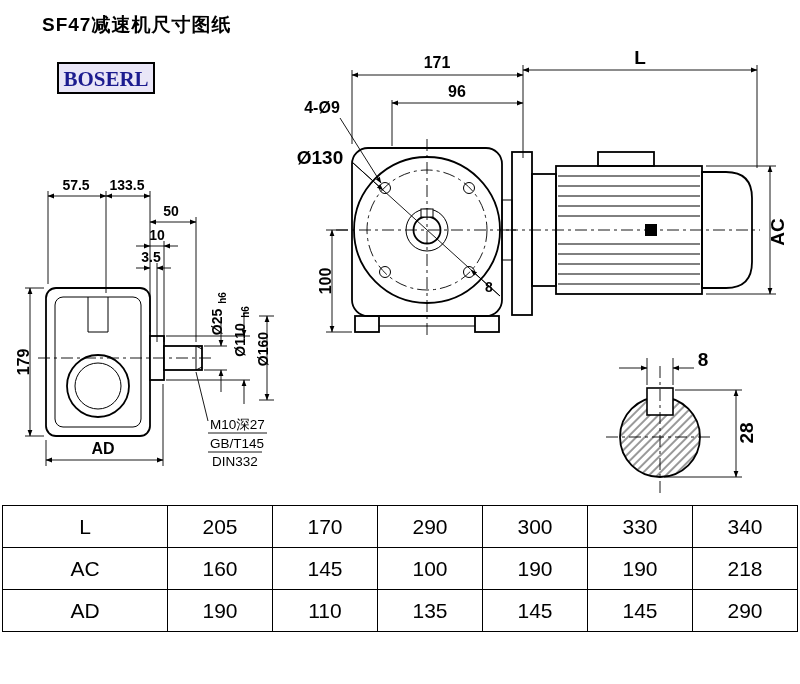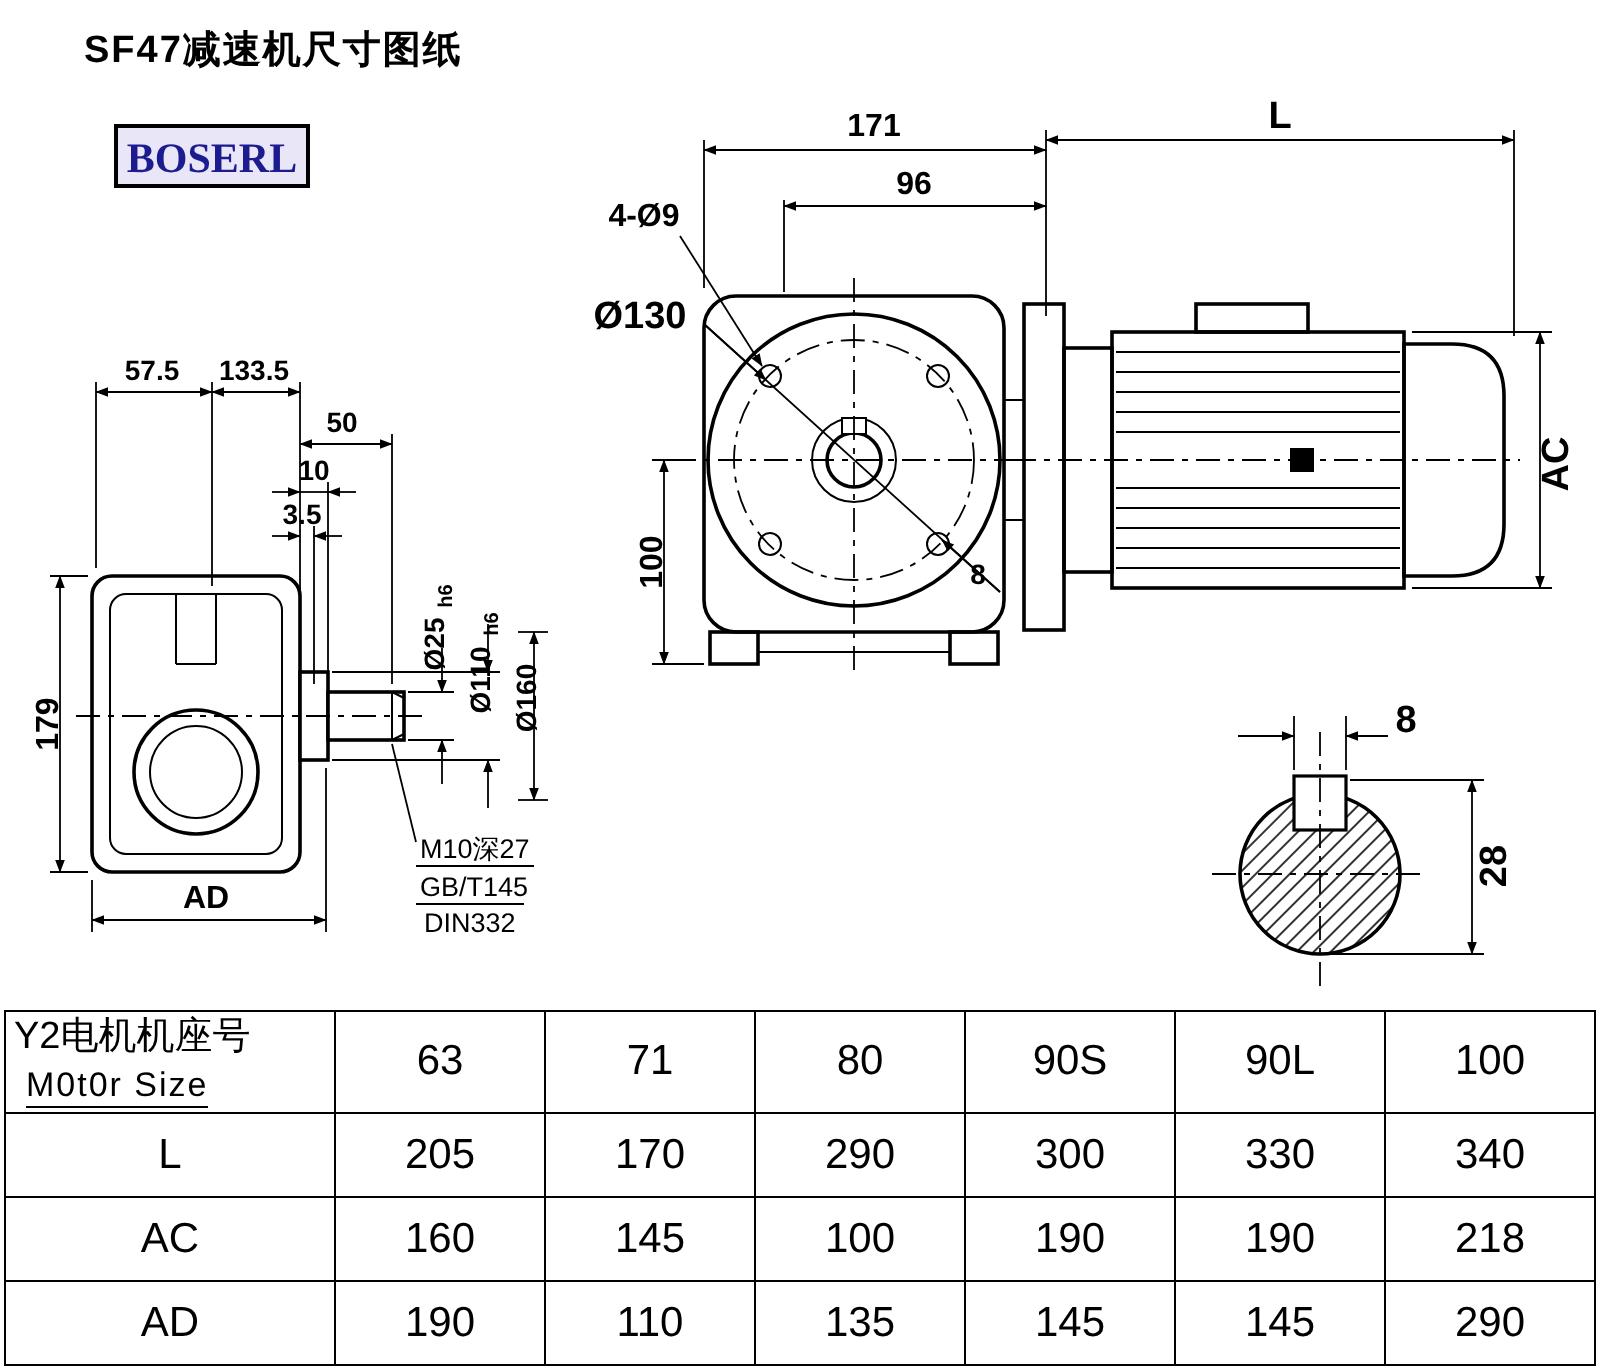--- a/index.html
+++ b/index.html
@@ -230,32 +230,20 @@
     <colgroup>
       <col style="width:165px">
       <col style="width:105px">
         <col style="width:105px">
         <col style="width:105px">
       <col style="width:105px">
         <col style="width:105px">
         <col style="width:105px">
     </colgroup>
     <tbody>
-        <tr class="hrow">
-      <th>
-        <div class="hd1">Y2电机机座号</div>
-        <div class="hd2wrap"><span class="hd2">M0t0r Size</span></div>
-      </th>
-      <td>63</td>
-      <td>71</td>
-      <td>80</td>
-      <td>90S</td>
-      <td>90L</td>
-      <td>100</td>
-    </tr>
     <tr>
       <th>L</th>
       <td>205</td>
       <td>170</td>
       <td>290</td>
       <td>300</td>
       <td>330</td>
       <td>340</td>
     </tr>
     <tr>

